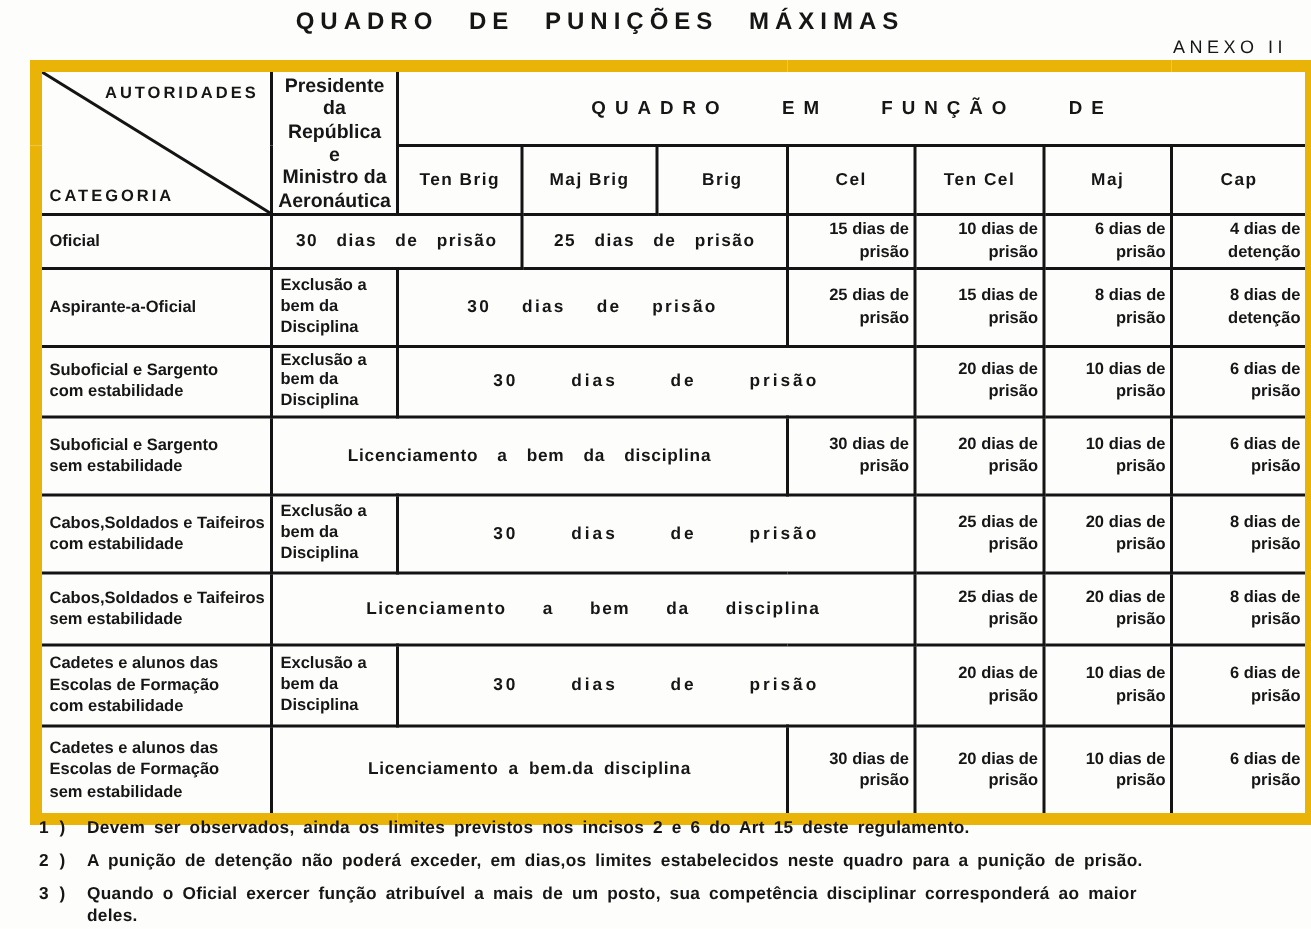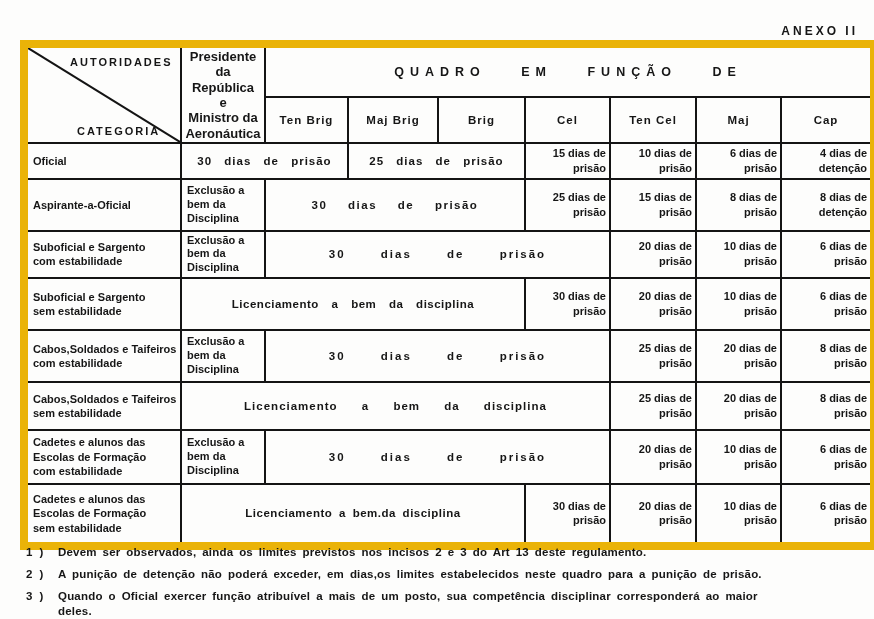--- a/index.html
+++ b/index.html
@@ -16,21 +16,21 @@
   }
   .doc-title {
     position:absolute; top:6px; left:0; width:800px;
     text-align:center;
     font-size:16px; font-weight:700;
     letter-spacing:4px; word-spacing:12px;
     white-space:nowrap;
   }
   .annex {
     position:absolute; top:24px; right:16px;
-    font-size:12px; font-weight:700; letter-spacing:3px;
+    font-size:12px; font-weight:400; letter-spacing:3px;
   }
   table.main {
     position:absolute; top:40px; left:20px;
     width:850px; height:494px;
     border-collapse:collapse; table-layout:fixed;
     border:8px solid #eab308;
   }
   td {
     border:2px solid #141414;
     font-weight:700; font-size:11px;
@@ -49,21 +49,21 @@
   tr.r7 { height:62px; }
 
   td.corner { position:relative; padding:0; }
   td.corner svg { position:absolute; top:0; left:0; width:100%; height:100%; }
   .autoridades {
     position:absolute; top:8px; left:42px;
     font-size:11px; letter-spacing:2px;
   }
   .categoria {
     position:absolute; bottom:5px; left:5px;
-    font-size:11px; letter-spacing:2px;margin-left:44px;
+    font-size:11px; letter-spacing:2px;
   }
   td.president {
     text-align:center; font-size:13px; line-height:1.18;
     white-space:pre-line; padding:1px;
   }
   td.oficial-hdr {
     text-align:center; font-size:12.5px;
     letter-spacing:6px; word-spacing:26px;
   }
   td.rank { text-align:center; font-size:11.5px; letter-spacing:1px; }
@@ -93,20 +93,21 @@
   }
   .fn { display:flex; margin-bottom:7px; line-height:1.3; }
   .fn .num { width:32px; flex:none; letter-spacing:2px; }
   .fn .txt { flex:1; white-space:pre-line; word-spacing:2.5px; letter-spacing:0.2px; }
 </style>
 </head>
 <body>
 
 <div class="page">
 
+  <div class="doc-title">QUADRO DE PUNIÇÕES MÁXIMAS</div>
   <div class="annex">ANEXO II</div>
 
   <table class="main">
     <colgroup>
       <col style="width:157px">
         <col style="width:84px">
         <col style="width:83px">
       <col style="width:90px">
         <col style="width:87px">
         <col style="width:85px">
@@ -256,21 +257,21 @@
 prisão</td>
       <td class="val">6 dias de
 prisão</td>
     </tr>
   </tbody>
     </table>
 
   <div class="footnotes">
     <div class="fn">
       <span class="num">1 )</span>
-      <div class="txt">Devem ser observados, ainda os limites previstos nos incisos 2 e 3 do Art 13 deste regulamento.</div>
+      <div class="txt">Devem ser observados, ainda os limites previstos nos incisos 2 e 6 do Art 15 deste regulamento.</div>
     </div>
     <div class="fn">
       <span class="num">2 )</span>
       <div class="txt">A punição de detenção não poderá exceder, em dias,os limites estabelecidos neste quadro para a punição de prisão.</div>
     </div>
     <div class="fn">
       <span class="num">3 )</span>
       <div class="txt">Quando o Oficial exercer função atribuível a mais de um posto, sua competência disciplinar corresponderá ao maior
 deles.</div>
     </div>

